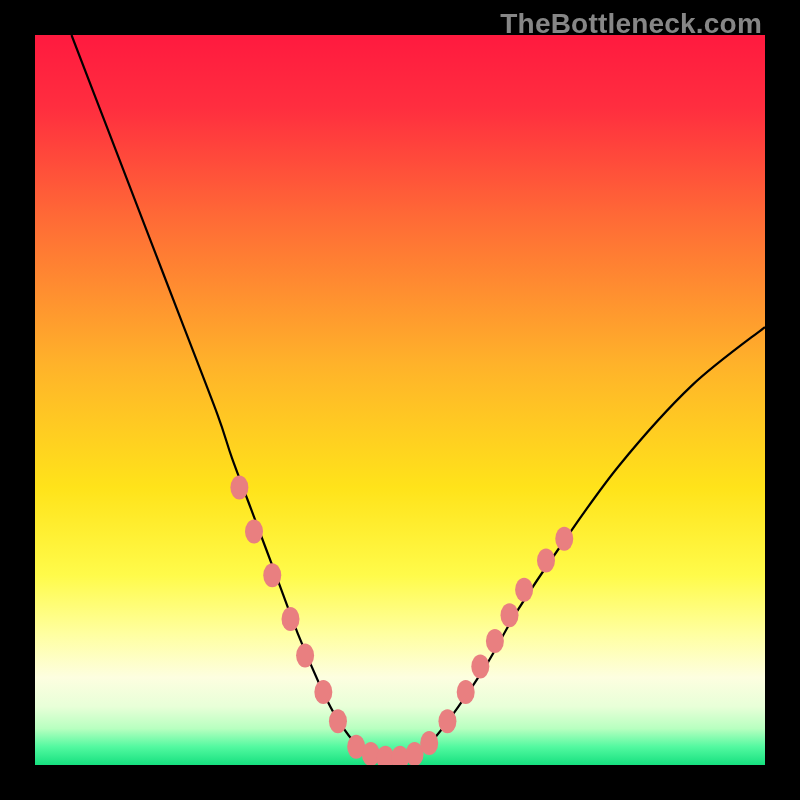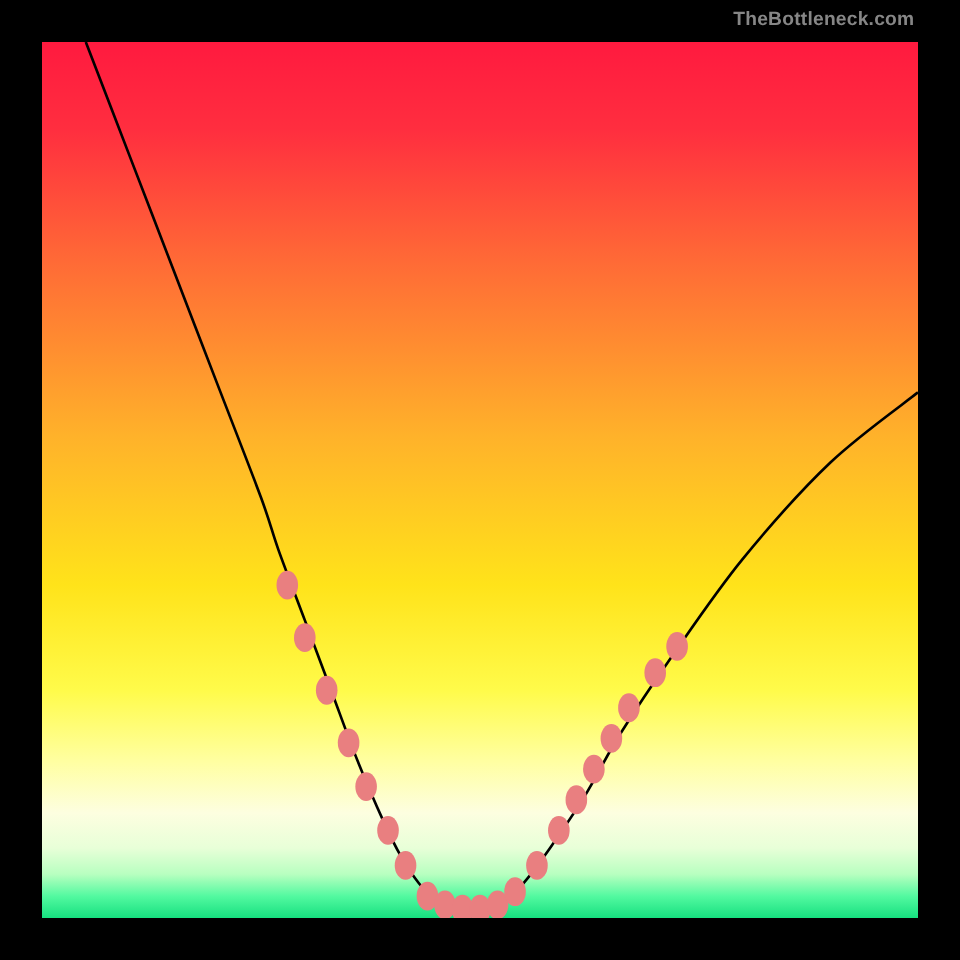--- a/index.html
+++ b/index.html
@@ -31,21 +31,21 @@
     position: absolute;
     left: 0;
     top: 0;
     width: 730px;
     height: 730px;
   }
   .watermark {
     position: absolute;
     top: 8px;
     right: 38px;
-    font-size: 16px;
+    font-size: 28px;
     font-weight: 600;
     color: #868686;
     letter-spacing: 0.2px;
   }
   svg.curve {
     position: absolute;
     left: 0;
     top: 0;
     width: 730px;
     height: 730px;

